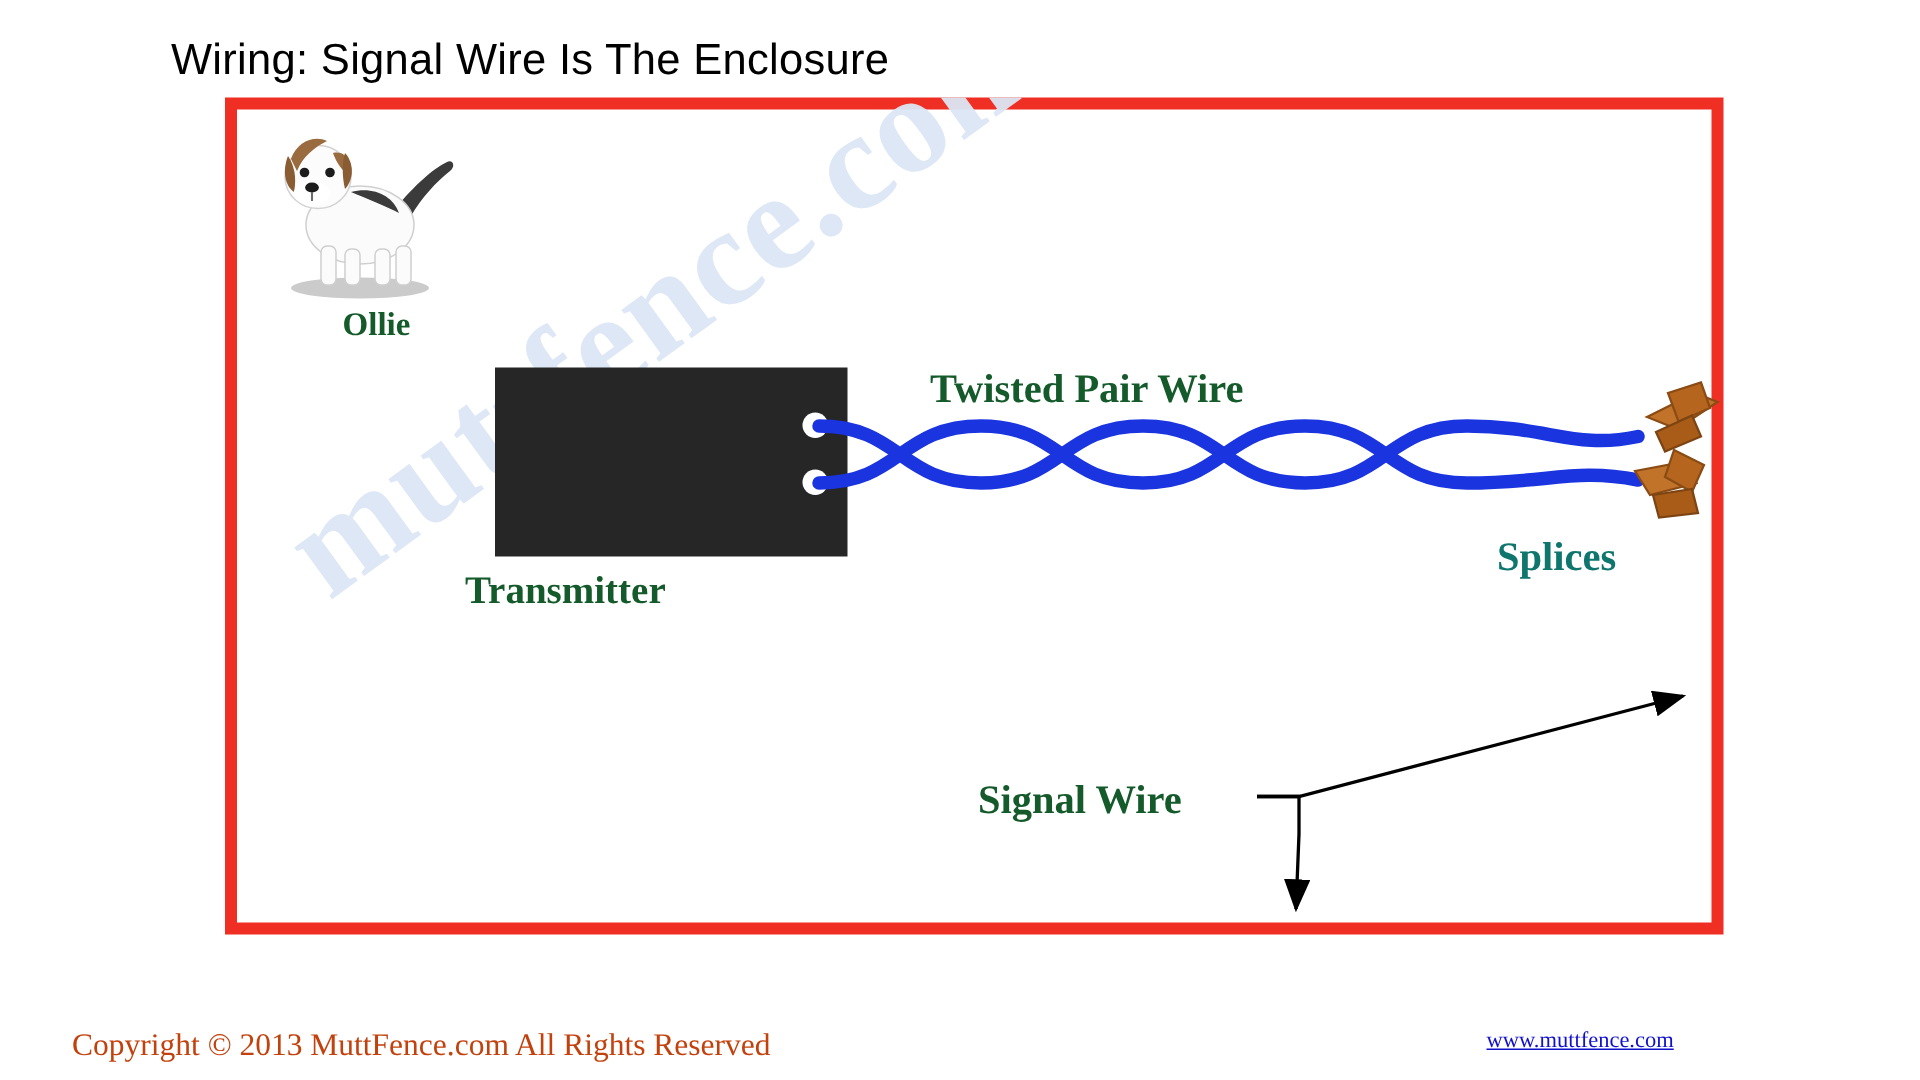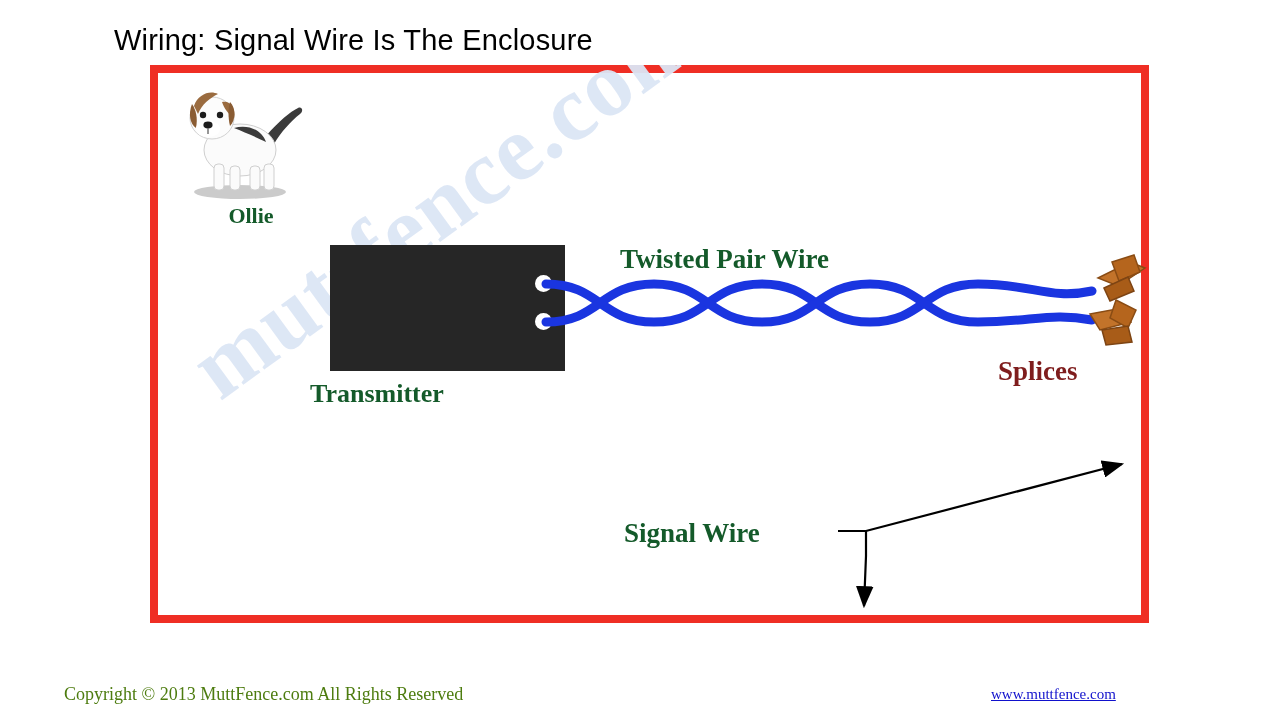--- a/index.html
+++ b/index.html
@@ -134,27 +134,27 @@
     color: #145a2a;
     white-space: nowrap;
   }
   #splices-label {
     position: absolute;
     left: 998px;
     top: 356px;
     font-family: "Liberation Serif", serif;
     font-weight: bold;
     font-size: 27px;
-    color: #7f1d1d;
+    color: #0f766e;
     white-space: nowrap;
     text-align: center;
   }
   #signal-label {
     position: absolute;
-    left: 624px;
+    left: 652px;
     top: 518px;
     font-family: "Liberation Serif", serif;
     font-weight: bold;
     font-size: 27px;
     color: #145a2a;
     white-space: nowrap;
   }
 
   
   #overlay {
@@ -162,25 +162,25 @@
     left: 0;
     top: 0;
     width: 1280px;
     height: 720px;
     pointer-events: none;
   }
 
   
   #copyright {
     position: absolute;
-    left: 64px;
+    left: 48px;
     top: 684px;
     font-family: "Liberation Serif", serif;
-    font-size: 18px;
-    color: #4d7c0f;
+    font-size: 21px;
+    color: #c2410c;
     white-space: nowrap;
   }
   #site-link {
     position: absolute;
     left: 991px;
     top: 686px;
     font-family: "Liberation Serif", serif;
     font-size: 15px;
     color: #1111cc;
     text-decoration: underline;

